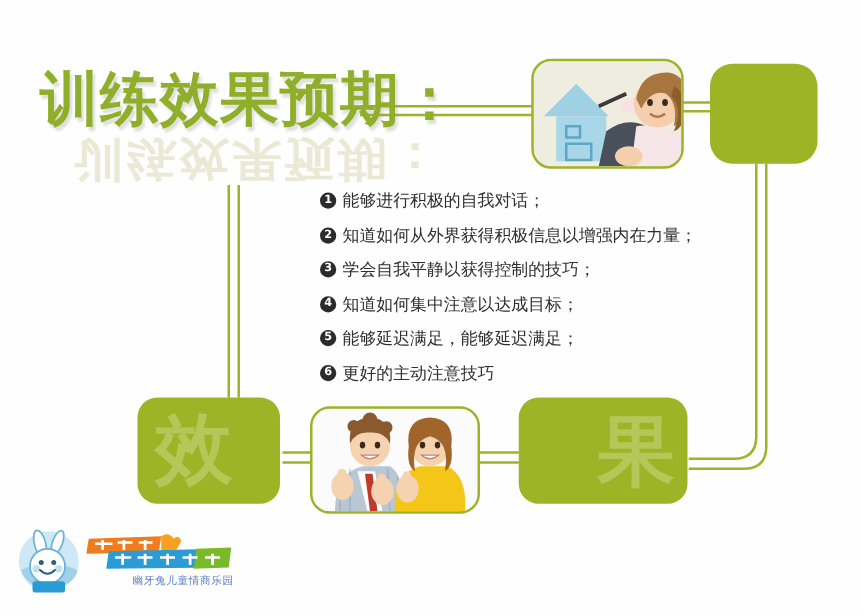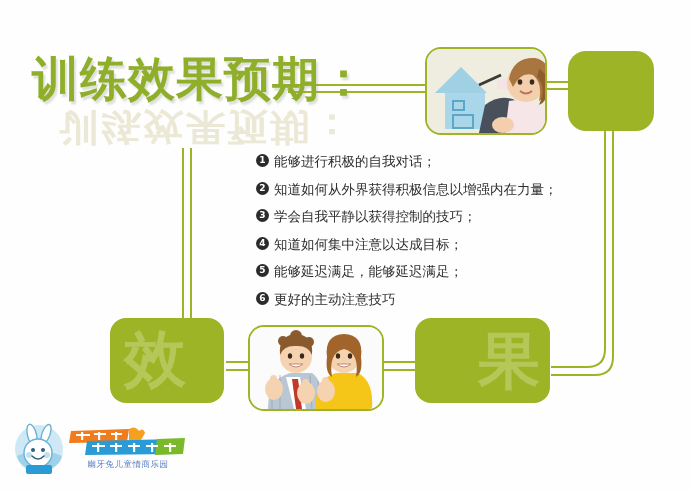--- a/index.html
+++ b/index.html
@@ -157,21 +157,21 @@
   .logo-banner{
     position:relative;
     height:30px;
   }
   .logo-banner svg{display:block;width:100%;height:30px;}
   .logo-tag{
     margin-top:2px;
     font-size:8.5px;
     letter-spacing:.5px;
     color:#5b7fc4;
-    text-align:center;
+    text-align:right;
     font-family:"DejaVu Sans","Liberation Sans",sans-serif;
     white-space:nowrap;
   }
 </style>
 </head>
 <body>
 
 <div id="poster">
 
   <svg class="svg-lines" viewBox="0 0 690 492">

